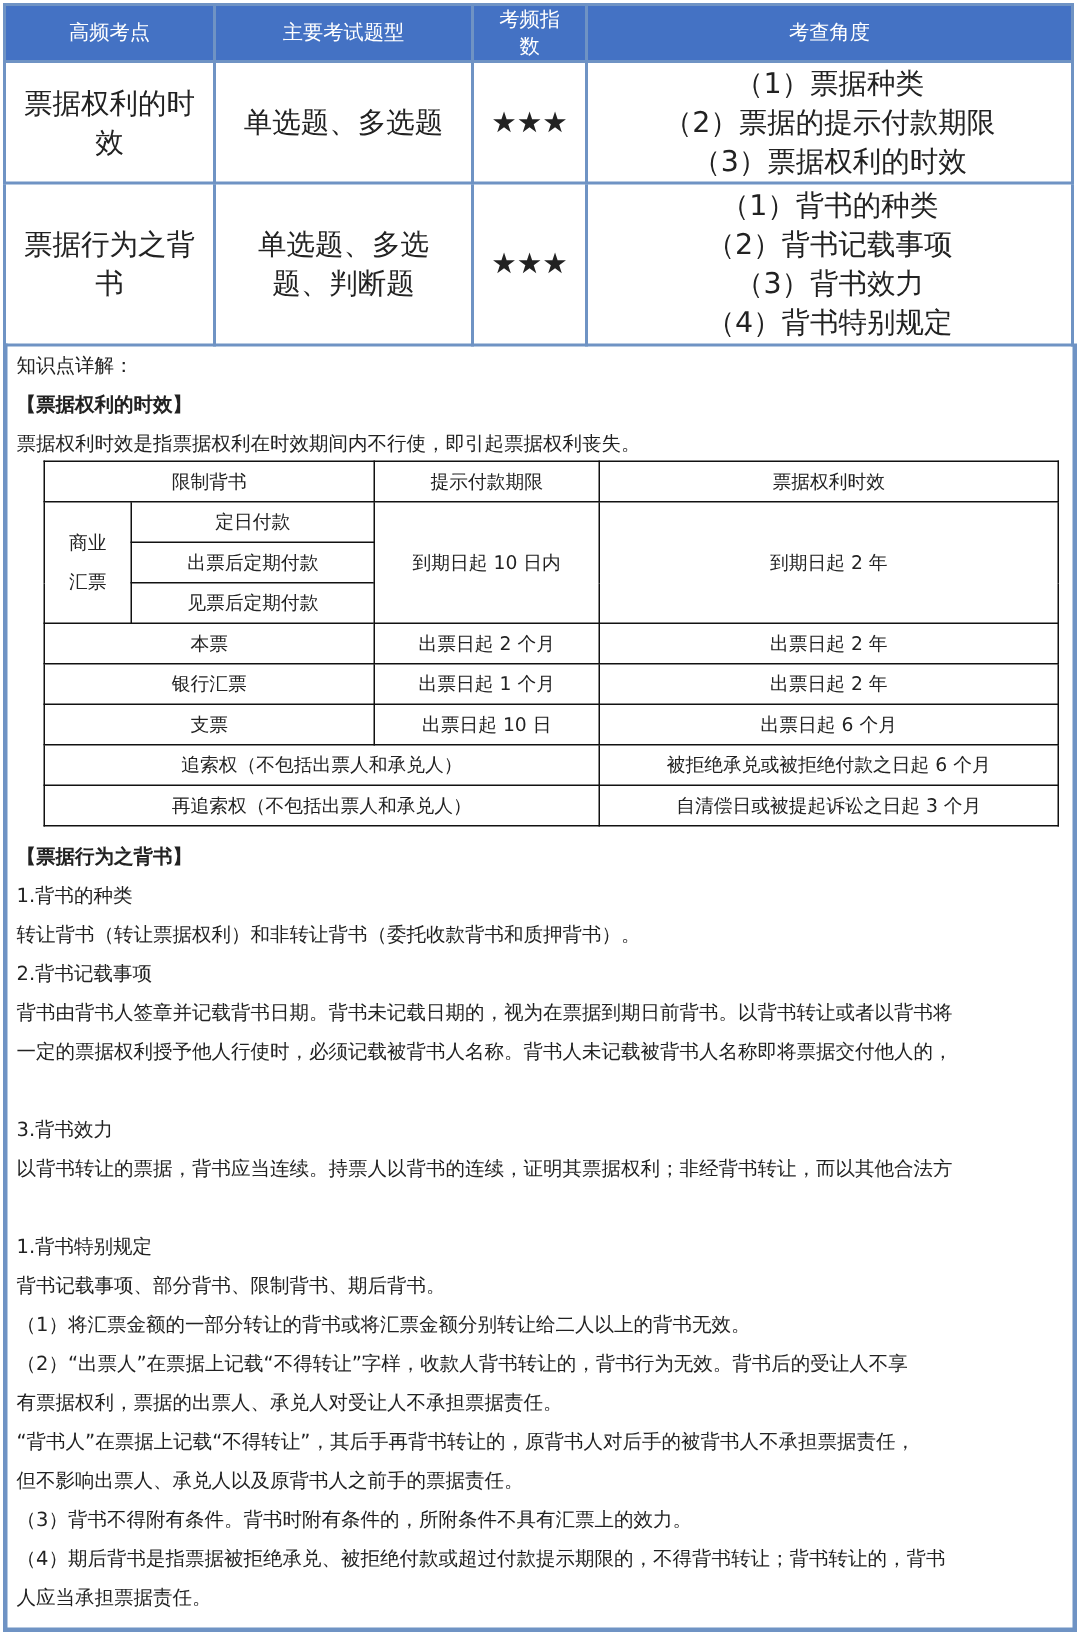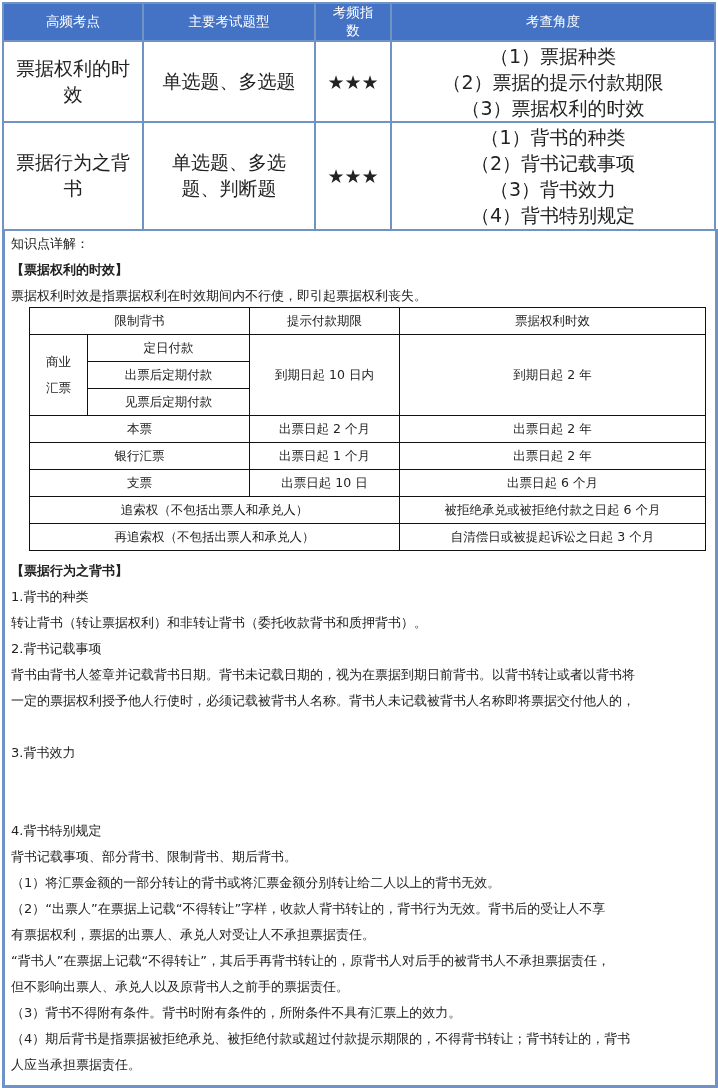--- a/index.html
+++ b/index.html
@@ -116,21 +116,22 @@
   </tbody>
     </table>
 
   <div class="line bold" style="top:333px">【票据行为之背书】</div>
   <div class="line" style="top:359px">1.背书的种类</div>
   <div class="line" style="top:385px">转让背书（转让票据权利）和非转让背书（委托收款背书和质押背书）。</div>
   <div class="line" style="top:411px">2.背书记载事项</div>
   <div class="line" style="top:437px">背书由背书人签章并记载背书日期。背书未记载日期的，视为在票据到期日前背书。以背书转让或者以背书将</div>
   <div class="line" style="top:463px">一定的票据权利授予他人行使时，必须记载被背书人名称。背书人未记载被背书人名称即将票据交付他人的，</div>
   <div class="line" style="top:515px">3.背书效力</div>
-  <div class="line" style="top:593px">4.背书特别规定</div>
+  <div class="line" style="top:541px">以背书转让的票据，背书应当连续。持票人以背书的连续，证明其票据权利；非经背书转让，而以其他合法方</div>
+  <div class="line" style="top:593px">1.背书特别规定</div>
   <div class="line" style="top:619px">背书记载事项、部分背书、限制背书、期后背书。</div>
   <div class="line" style="top:645px">（1）将汇票金额的一部分转让的背书或将汇票金额分别转让给二人以上的背书无效。</div>
   <div class="line" style="top:671px">（2）“出票人”在票据上记载“不得转让”字样，收款人背书转让的，背书行为无效。背书后的受让人不享</div>
   <div class="line" style="top:723px"> “背书人”在票据上记载“不得转让”，其后手再背书转让的，原背书人对后手的被背书人不承担票据责任，</div>
   <div class="line" style="top:697px">有票据权利，票据的出票人、承兑人对受让人不承担票据责任。</div>
   <div class="line" style="top:749px">但不影响出票人、承兑人以及原背书人之前手的票据责任。</div>
   <div class="line" style="top:775px">（3）背书不得附有条件。背书时附有条件的，所附条件不具有汇票上的效力。</div>
   <div class="line" style="top:801px">（4）期后背书是指票据被拒绝承兑、被拒绝付款或超过付款提示期限的，不得背书转让；背书转让的，背书</div>
   <div class="line" style="top:827px">人应当承担票据责任。</div>
 </div>

